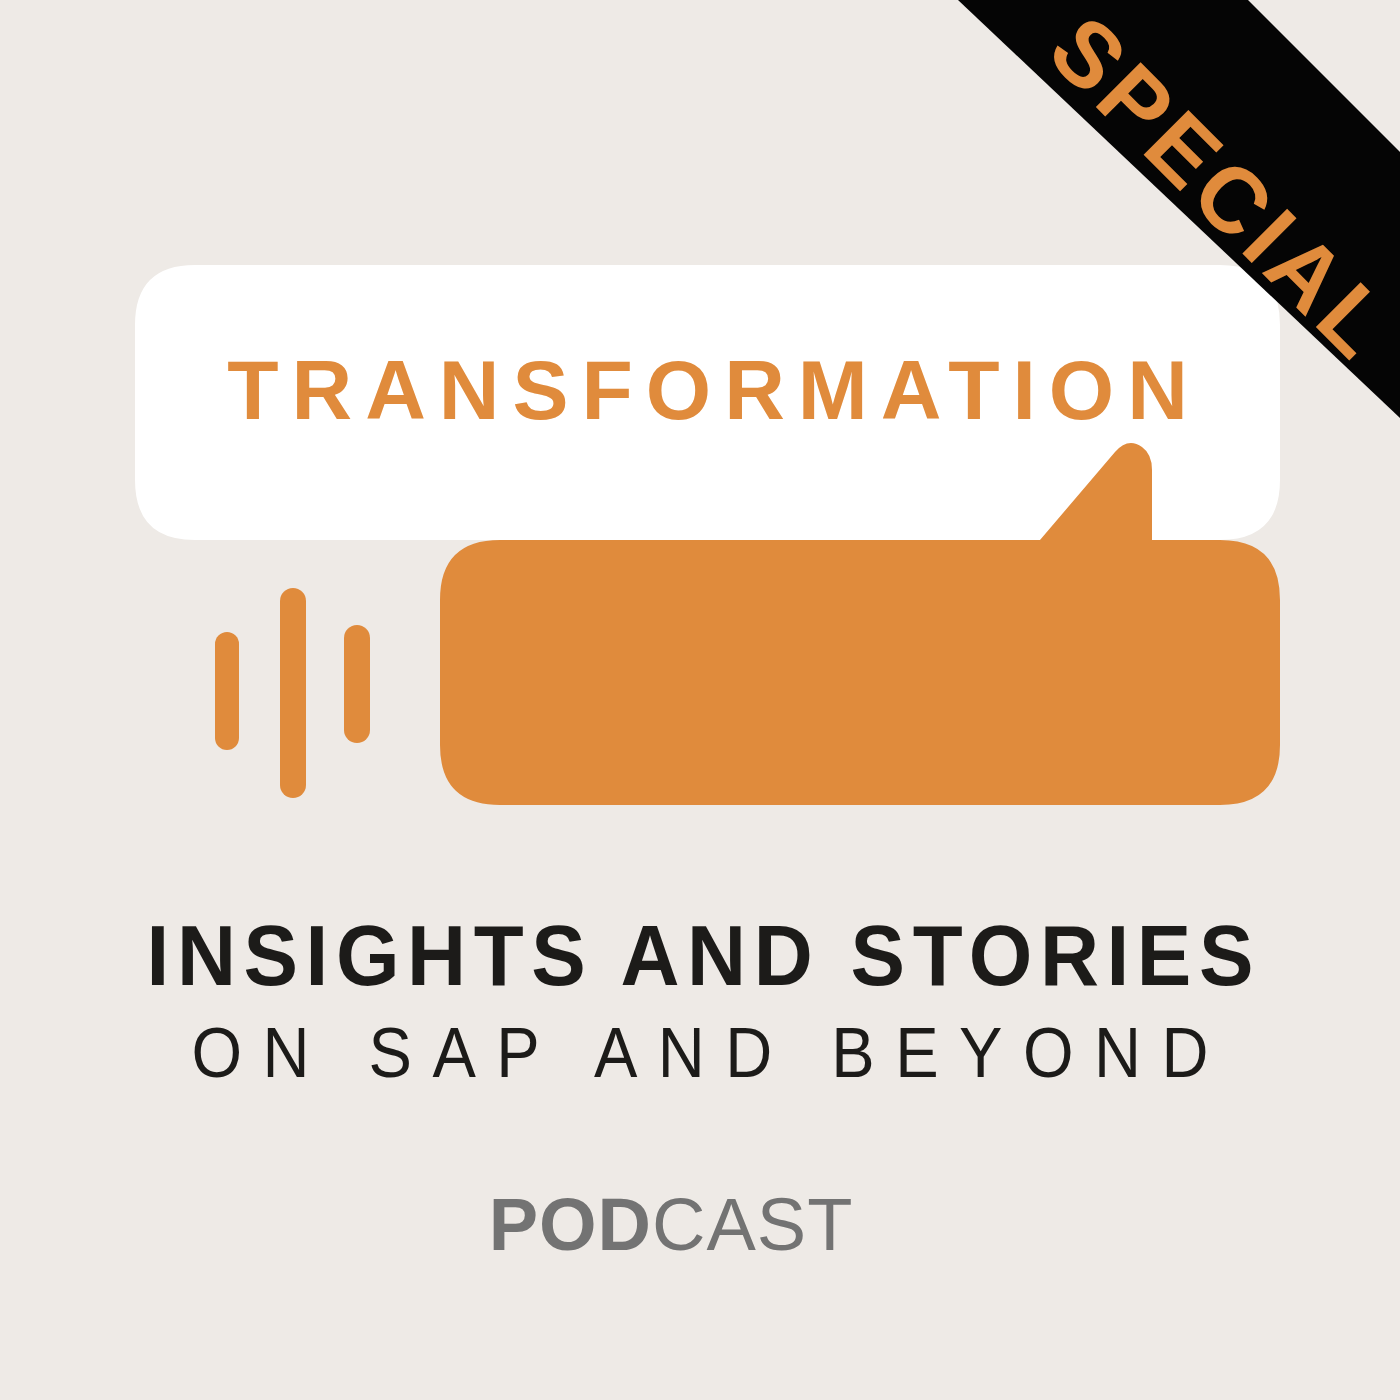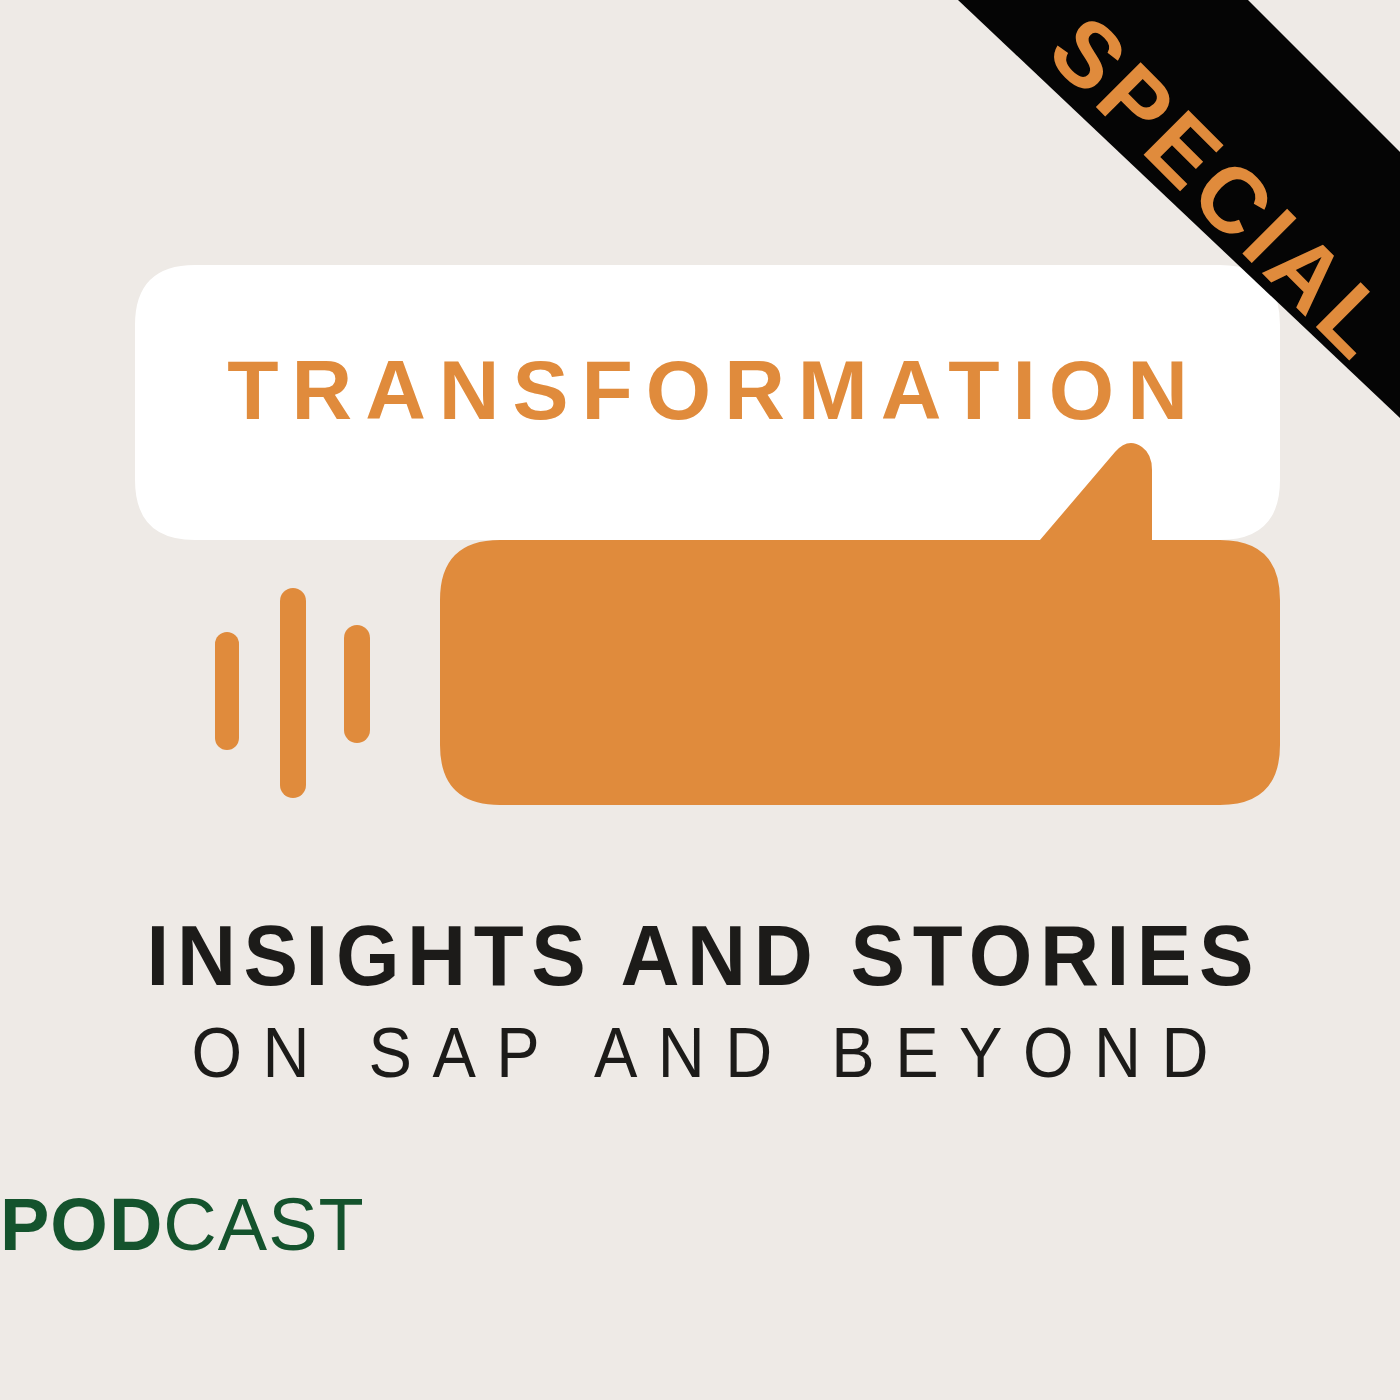--- a/index.html
+++ b/index.html
@@ -130,24 +130,25 @@
     line-height: 1;
     transform: scaleX(0.93);
     white-space: nowrap;
   }
 
   #podcast-word {
     position: absolute;
     left: 0;
     top: 1188px;
     width: 1342px;
+    text-align: center;
     font-size: 74px;
     line-height: 1;
     white-space: nowrap;
-    color: #14532d;
+    color: #737373;
     letter-spacing: 1px;
   }
   #podcast-word .pod  { font-weight: bold; }
   #podcast-word .cast { font-weight: normal; }
 </style>
 </head>
 <body>
 
 <div id="cover">
 

